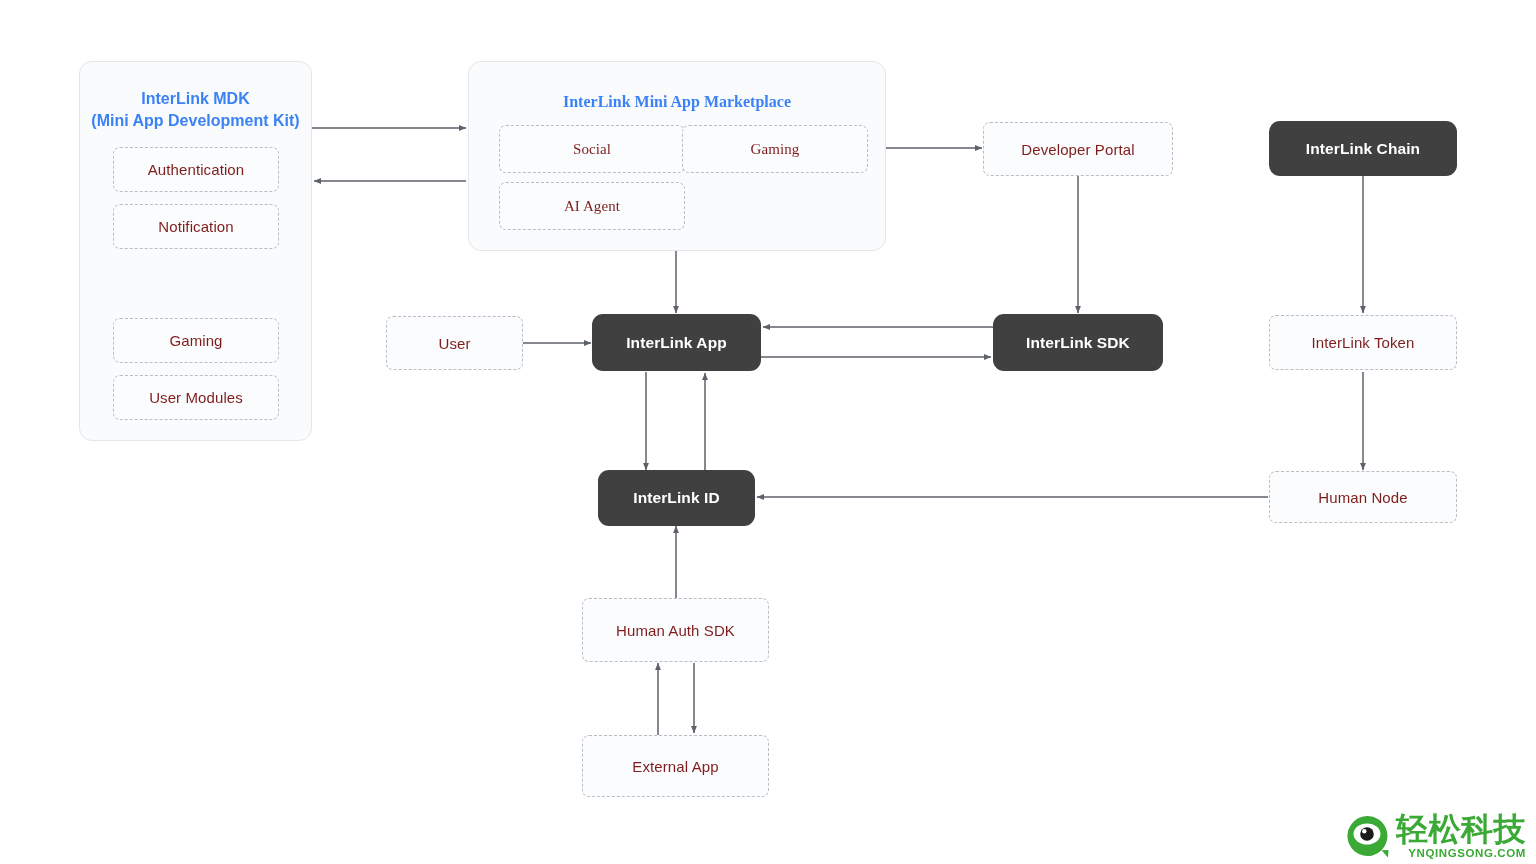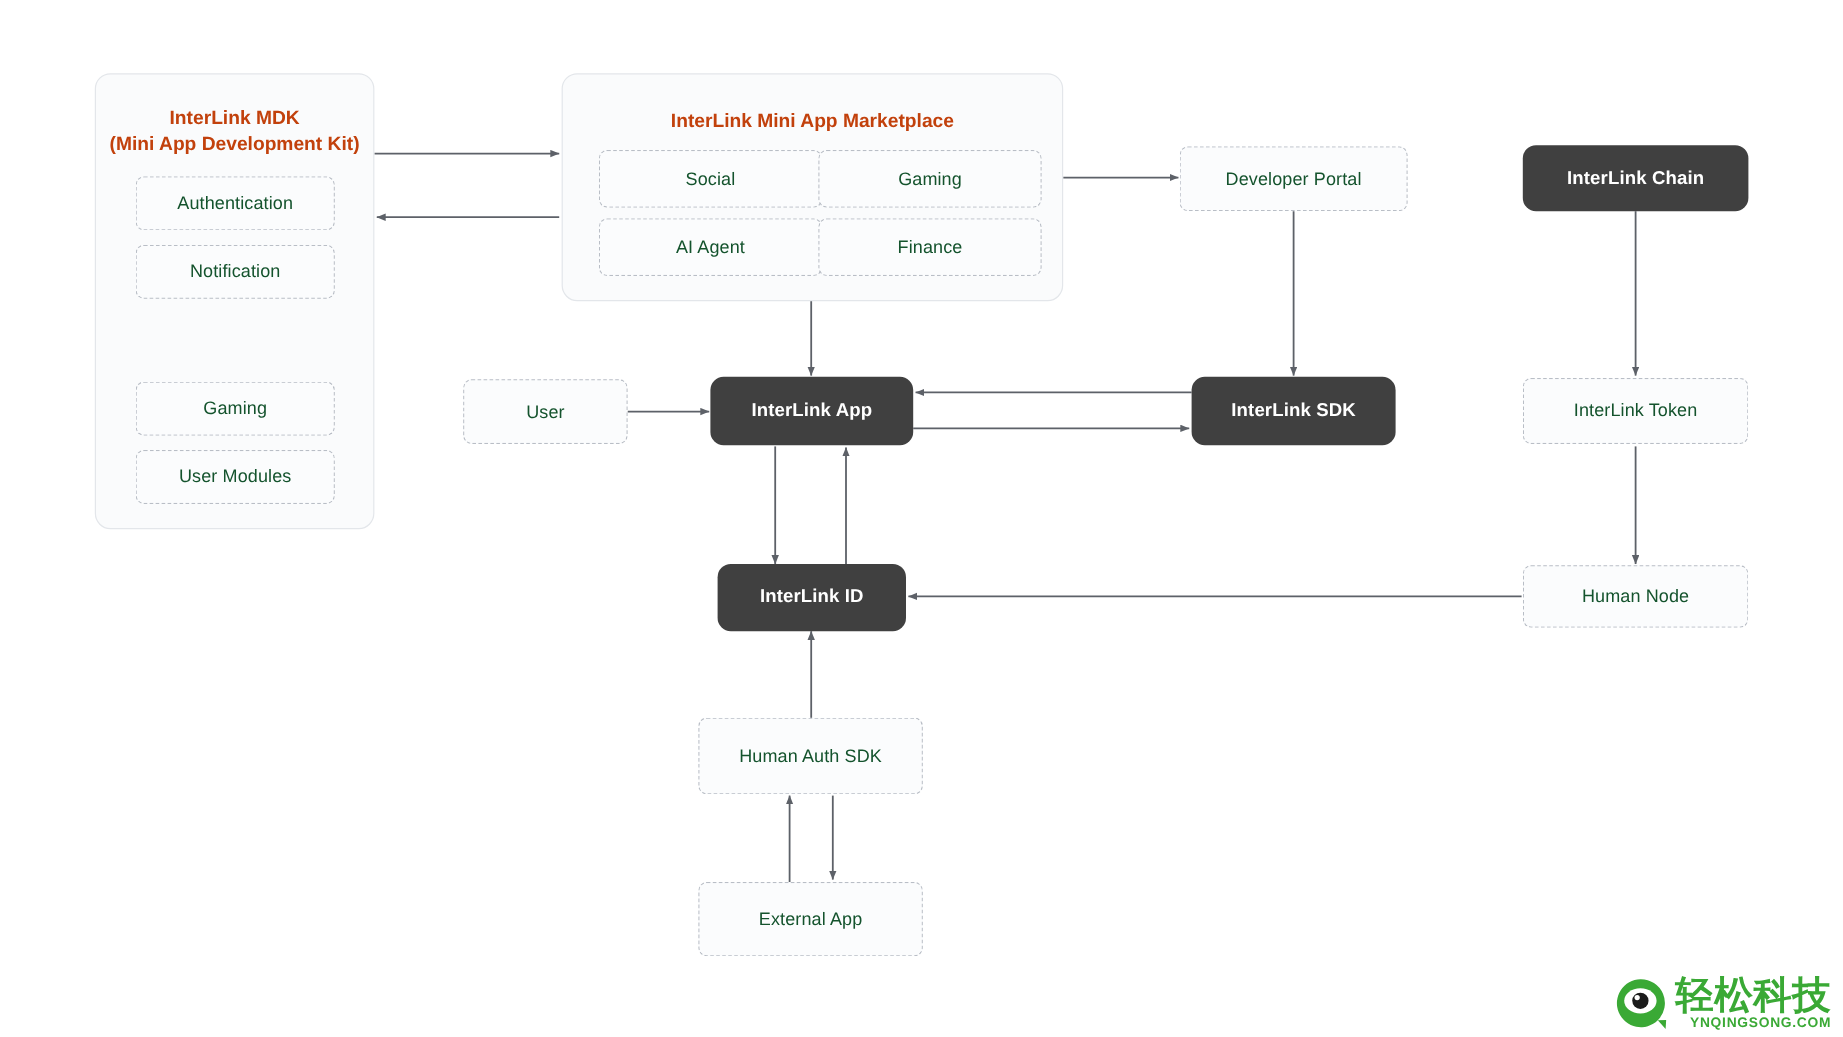--- a/index.html
+++ b/index.html
@@ -10,21 +10,21 @@
     overflow: hidden;
   }
   #stage { position: relative; width: 1536px; height: 864px; }
 
   #wires { position: absolute; inset: 0; width: 1536px; height: 864px; pointer-events: none; }
 
   .node {
     position: absolute;
     display: flex; align-items: center; justify-content: center;
     text-align: center;
-    color: #14532d;
+    color: #7f1d1d;
     font-size: 15px;
     letter-spacing: .1px;
   }
 
   
   .dashed {
     border: 1.6px dashed #b9bec6;
     border-radius: 7px;
     background: #fbfcfd;
   }
@@ -41,21 +41,21 @@
     position: absolute;
     border: 1.4px solid #e3e6ea;
     border-radius: 13px;
     background: #fafbfc;
   }
   .panel-title {
     position: absolute; left: 0; right: 0;
     text-align: center;
     font-weight: 700;
     font-size: 16px;
-    color: #c2410c;
+    color: #3b82f6;
     line-height: 1.35;
     white-space: pre-line;
   }
 
   
   #watermark {
     position: absolute;
     left: 1345px; top: 812px;
     width: 200px; height: 52px;
     display: flex; align-items: center; gap: 7px;
@@ -137,33 +137,30 @@
       <span>Notification</span>
     </div>
     <div class="node dashed" style="left:33px; top:256px; width:166px; height:45px;">
       <span>Gaming</span>
     </div>
     <div class="node dashed" style="left:33px; top:313px; width:166px; height:45px;">
       <span>User Modules</span>
     </div>
   </div>
 
-  <div class="panel" style="left:468px; top:61px; width:418px; height:190px;">
+  <div class="panel" style="left:468px; top:61px; width:418px; height:190px;font-family:Liberation Serif, serif;">
     <div class="panel-title" style="top:29px;">InterLink Mini App Marketplace</div>
     <div class="node dashed" style="left:30px; top:63px; width:186px; height:48px;">
       <span>Social</span>
     </div>
     <div class="node dashed" style="left:213px; top:63px; width:186px; height:48px;">
       <span>Gaming</span>
     </div>
     <div class="node dashed" style="left:30px; top:120px; width:186px; height:48px;">
       <span>AI Agent</span>
-    </div>
-    <div class="node dashed" style="left:213px; top:120px; width:186px; height:48px;">
-      <span>Finance</span>
     </div>
   </div>
 
   <div class="node dashed" style="left:983px; top:122px; width:190px; height:54px;">
     <span>Developer Portal</span>
   </div>
 
   <div class="node dark" style="left:1269px; top:121px; width:188px; height:55px;">
     <span>InterLink Chain</span>
   </div>

